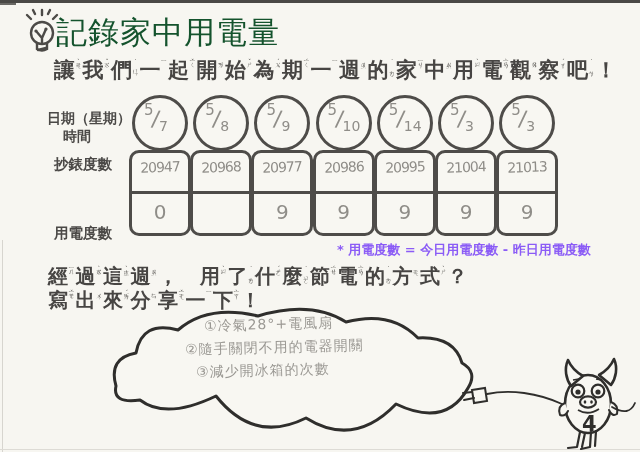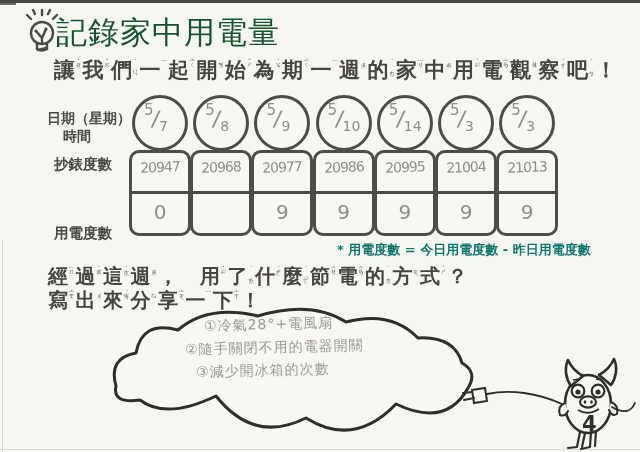--- a/index.html
+++ b/index.html
@@ -46,21 +46,21 @@
   .dc-den{position:absolute;left:24px;top:20px;font-size:14px;}
   .pencil{color:#8f8d88;font-weight:400;}
   .day-box{position:absolute;top:150px;width:56px;height:80px;border:3px solid #4e4c49;
            border-radius:10px;background:#f8f7f2;}
   .day-divider{position:absolute;left:0;top:38px;width:100%;height:2.5px;background:#4e4c49;}
   .meter-val{position:absolute;left:0;top:6px;width:100%;text-align:center;font-size:14px;
              transform:rotate(-2deg);letter-spacing:-1px;}
   .usage-val{position:absolute;left:0;top:47px;width:100%;text-align:center;font-size:20px;}
 
   .note{position:absolute;left:337px;top:241px;font-size:13px;font-weight:700;
-        color:#0f766e;white-space:nowrap;}
+        color:#8b5cf6;white-space:nowrap;}
 
   
   .cloud-svg{position:absolute;left:106px;top:300px;}
   .cloud-line{position:absolute;font-size:14px;color:#9a9893;white-space:nowrap;
               transform:rotate(-1.5deg);letter-spacing:1px;}
   .cl-0{left:204px;top:316px;}
   .cl-1{left:185px;top:339px;}
   .cl-2{left:196px;top:362px;}
 
   .cord-svg{position:absolute;left:458px;top:385px;}

